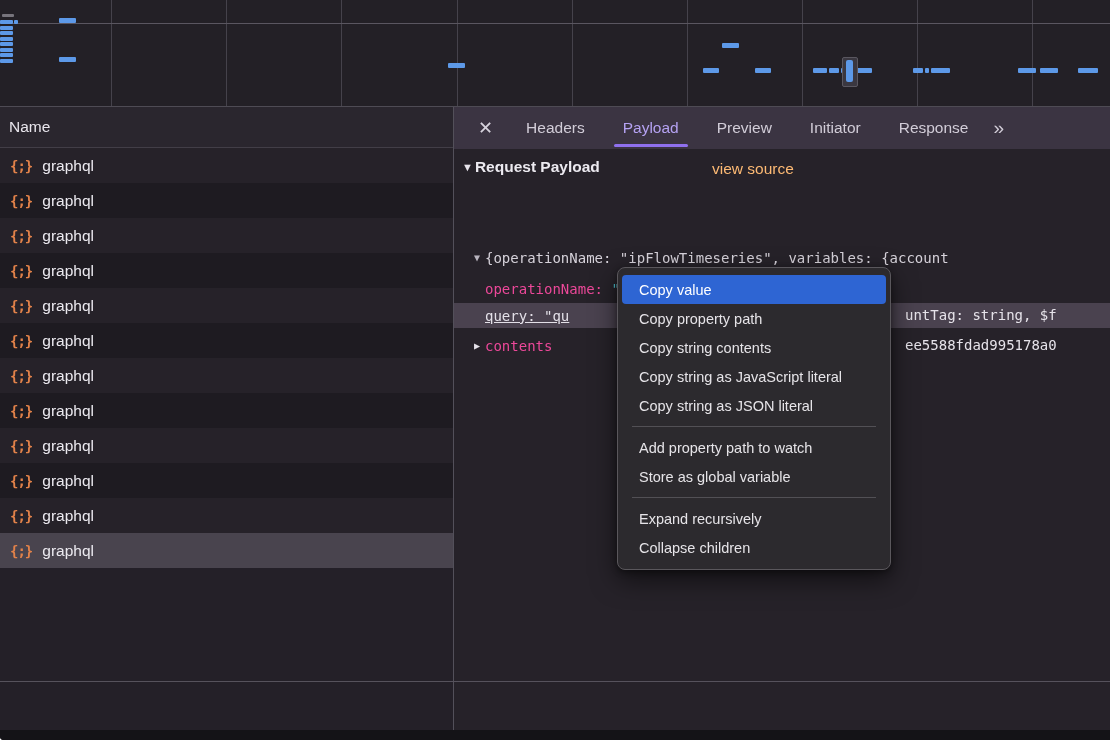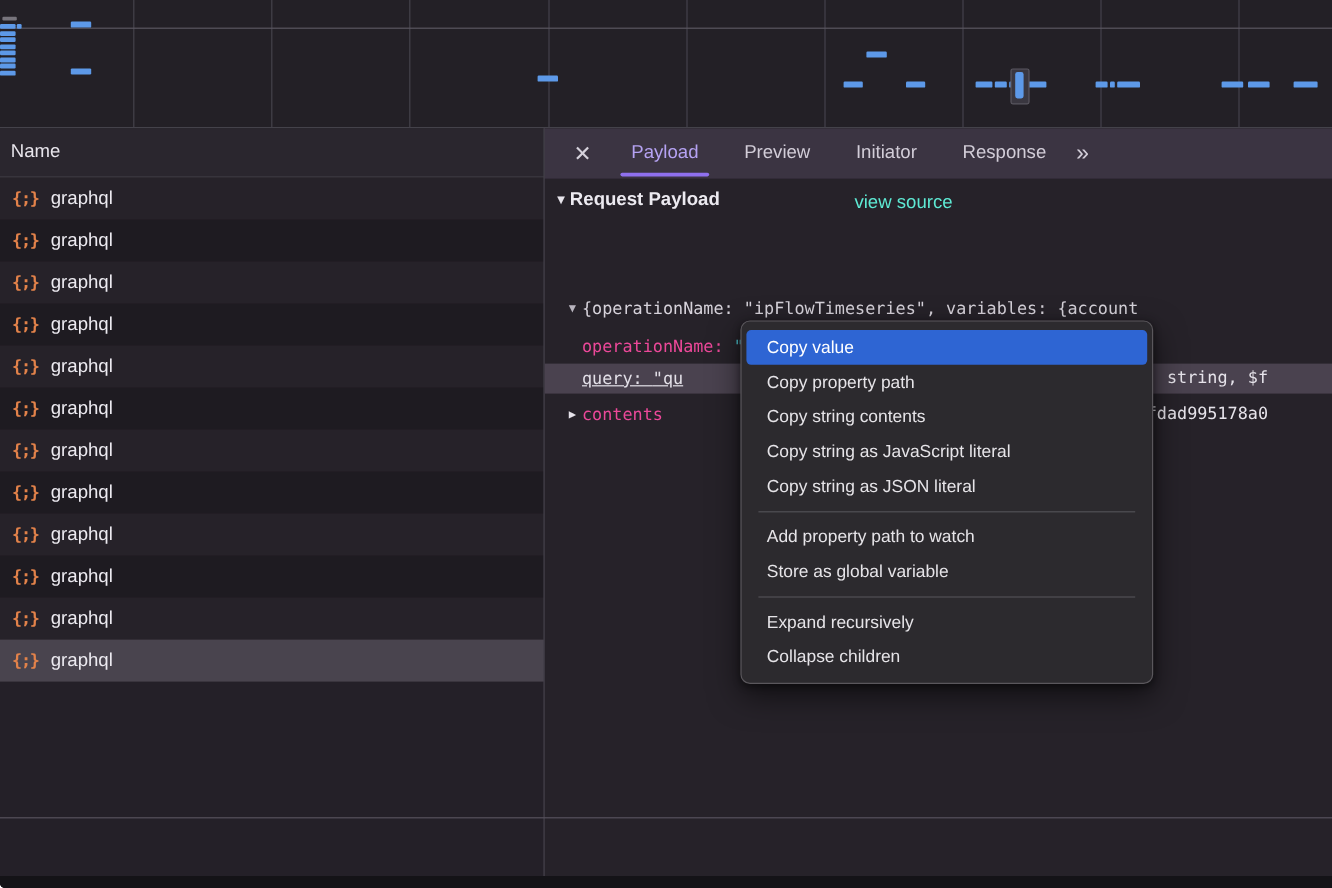--- a/index.html
+++ b/index.html
@@ -36,38 +36,38 @@
   #close-btn{color:#d6d2dc;font-size:18px;margin-left:24px;margin-right:14px;cursor:pointer;line-height:1;}
   .tab{height:42px;display:flex;align-items:center;padding:0 19px;color:#d2cdd8;font-size:15.5px;cursor:pointer;box-sizing:border-box;position:relative;}
   .tab.selected{color:#b5a2f2;}
   .tab.selected::after{content:"";position:absolute;left:10px;right:10px;bottom:2px;height:3px;background:#8f70ee;border-radius:2px;}
   #tab-overflow{color:#d2cdd8;font-size:19px;margin-left:6px;letter-spacing:-2px;cursor:pointer;}
   
   #payload-content{position:relative;width:656px;height:591px;background:#262229;}
   #payload-header{position:absolute;left:8px;top:9px;display:flex;align-items:center;}
   #payload-expander{color:#e8e5ec;font-size:11px;margin-right:2px;}
   #payload-title{color:#eceaf0;font-size:15.5px;font-weight:bold;}
-  #view-source{position:absolute;left:258px;top:11px;color:#5eead4;font-size:15.5px;cursor:pointer;}
+  #view-source{position:absolute;left:258px;top:11px;color:#fdba74;font-size:15.5px;cursor:pointer;}
   .mono{font-family:"DejaVu Sans Mono",monospace;font-size:14px;white-space:pre;}
   .json-line{position:absolute;height:25px;display:flex;align-items:center;}
   .expander{color:#b8b4be;font-size:10px;width:16px;display:inline-block;text-align:center;}
   .j-key{color:#ec4899;}
   .j-key-lit{color:#e3e0e8;text-decoration:underline;}
   .j-str{color:#4cc3cf;}
   .j-plain{color:#d6d2da;}
   #query-band{position:absolute;left:0;top:154px;width:656px;height:25px;background:#4a424f;}
   #line-preview{left:15px;top:96px;}
   #line-opname{left:15px;top:127px;}
   #line-query{left:15px;top:154px;}
   #line-variables{left:15px;top:184px;}
   .right-frag{position:absolute;left:451px;color:#e6e3ea;}
   #frag-query{top:158px;}
   #frag-variables{top:188px;}
   
-  #context-menu{position:absolute;left:617px;top:267px;width:344px;background:#2c2a2e;
+  #context-menu{position:absolute;left:617px;top:267px;width:274px;background:#2c2a2e;
     border:1px solid #5a575c;border-radius:8px;box-shadow:0 10px 26px rgba(0,0,0,.55), 0 2px 6px rgba(0,0,0,.4);
     padding:7px 4px;box-sizing:border-box;z-index:10;}
   .menu-item{height:29px;display:flex;align-items:center;padding-left:17px;color:#e6e4e8;font-size:14.5px;border-radius:4px;cursor:pointer;}
   .menu-item.highlighted{background:#2e65d3;color:#ffffff;}
   .menu-divider{height:1px;background:#525055;margin:6px 10px;}
 </style>
 </head>
 <body>
 
 <div id="devtools">
@@ -171,20 +171,21 @@
           <span class="req-label">graphql</span>
         </div>
       </div>
   </div>
   <div id="vdivider"></div>
 
   <div id="right-panel">
     <div id="tabbar">
       <span id="close-btn">✕</span>
       <span id="tabs-container" style="display: flex;">
+          <div class="tab">Headers</div>
           <div class="tab selected">Payload</div>
           <div class="tab">Preview</div>
           <div class="tab">Initiator</div>
           <div class="tab">Response</div>
         </span>
       <span id="tab-overflow">»</span>
     </div>
 
     <div id="payload-content">
       <div id="payload-header">

